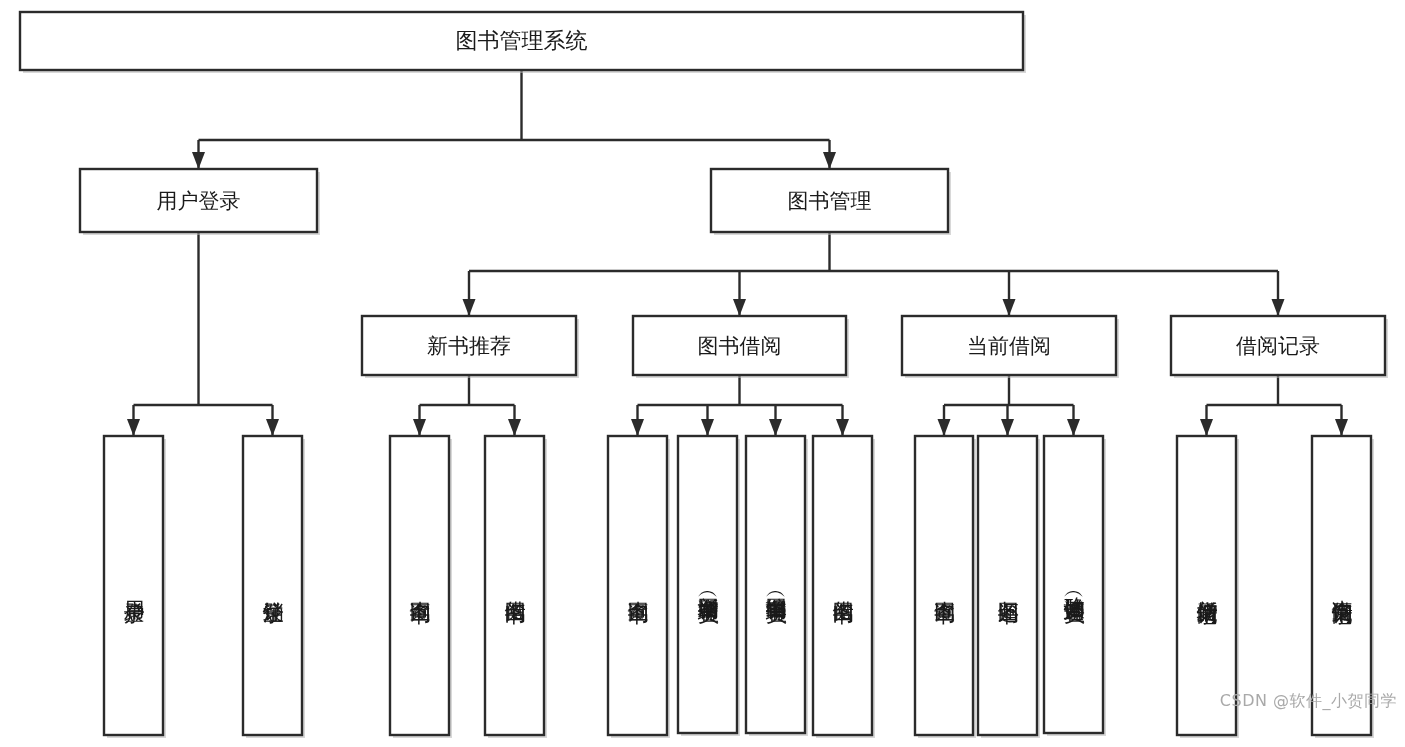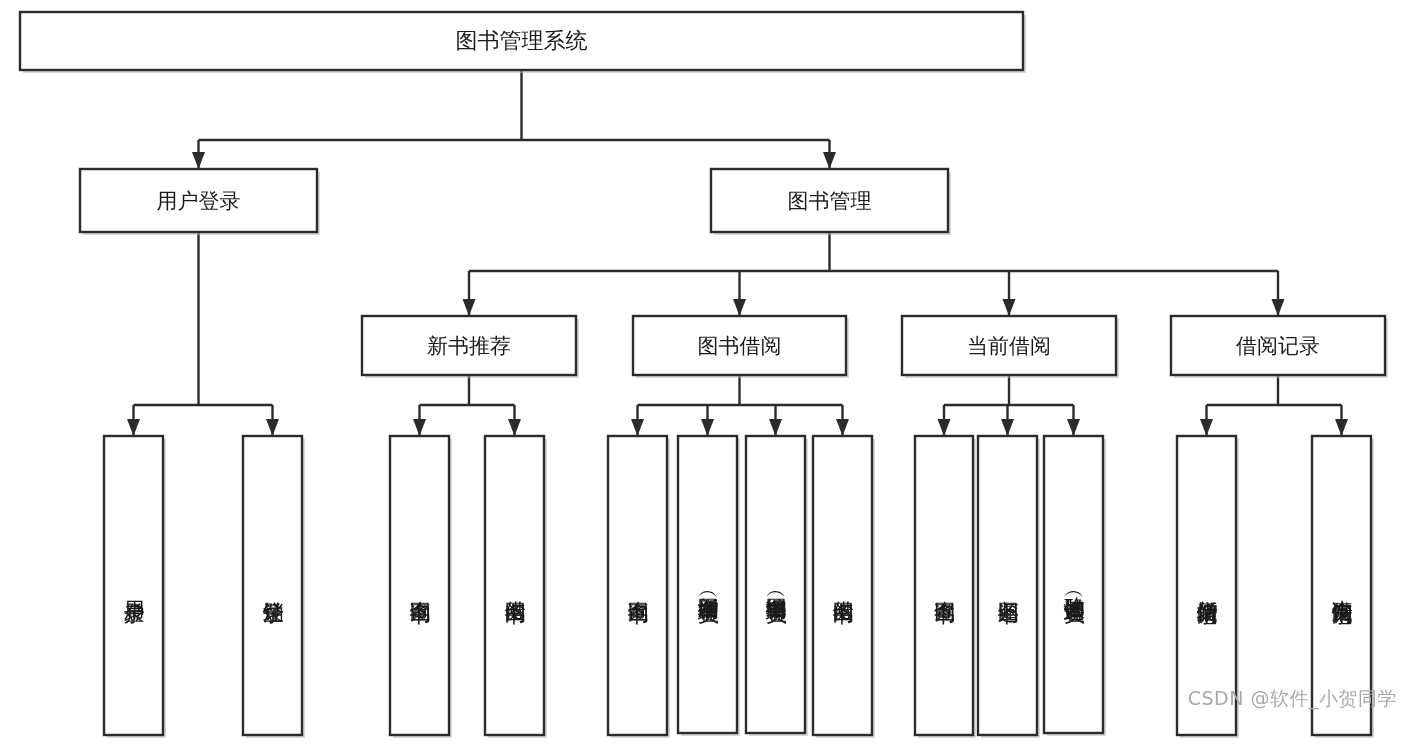--- a/index.html
+++ b/index.html
@@ -71,21 +71,21 @@
     color: #1a1a1a;
     letter-spacing: 1px;
     white-space: nowrap;
     pointer-events: none;
   }
   .watermark {
     position: absolute;
     right: 8px;
     bottom: 4px;
     font-family: "DejaVu Sans", "Liberation Sans", sans-serif;
-    font-size: 19px;
+    font-size: 16px;
     color: #a9a9a9;
     letter-spacing: 0.5px;
     white-space: nowrap;
   }
 </style>
 </head>
 <body>
 
 <div id="diagram-root">
   <svg class="diagram-canvas" viewBox="0 0 1405 747">

